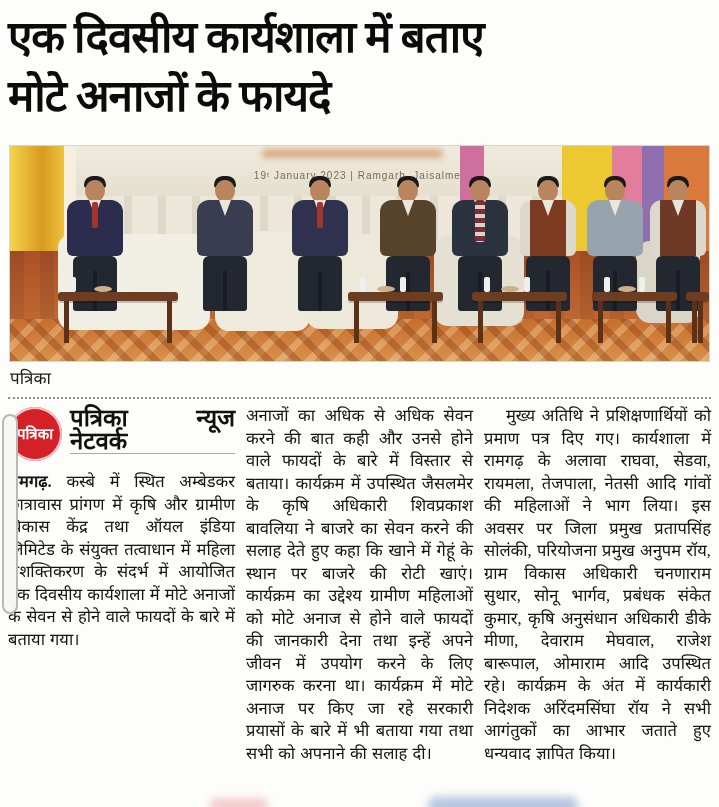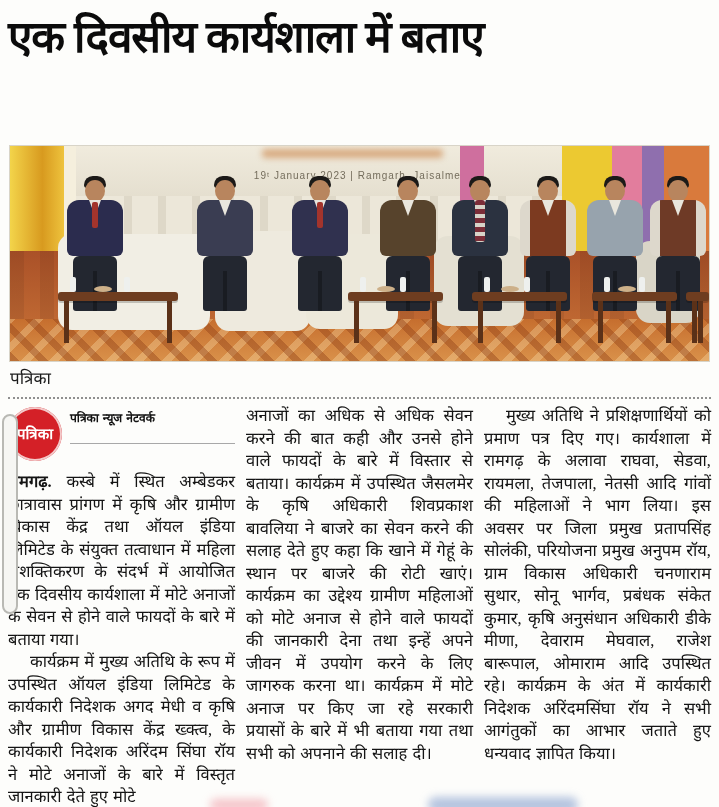--- a/index.html
+++ b/index.html
@@ -60,39 +60,39 @@
   .dateline { font-weight:700; }
   
   .byline { position:relative; min-height:58px; padding-left:62px; margin-bottom:8px; }
   .patrika-logo {
     position:absolute; left:0; top:2px; width:54px; height:54px;
     background:#d42027; border-radius:50%; color:#ffffff;
     display:flex; align-items:center; justify-content:center;
     font-size:15px; font-weight:700;
     box-shadow:0 0 0 2px #f3c9c9 inset;
   }
-  .byline-network { font-size:12px; font-weight:700; color:#111;
-    border-bottom:1px solid #a8a8a8; padding:2px 0 13px; }
+  .byline-network { font-size:24px; font-weight:700; color:#111;
+    border-bottom:1px solid #a8a8a8; padding:2px 0 1px; }
   .byline-site { font-family:"Liberation Sans", sans-serif; font-size:19px; font-weight:700;
     color:#3c3c3c; letter-spacing:.5px; border-bottom:1px solid #a8a8a8; padding:2px 0 3px; }
   
   .edge-tab { position:absolute; left:-8px; top:268px; width:16px; height:200px; z-index:9;
     background:#f6f6f3; border:2px solid #b9b9b4; border-radius:10px; }
   .smudge-pink { position:absolute; left:210px; bottom:-4px; width:58px; height:12px;
     background:rgba(238,150,160,.55); filter:blur(4px); border-radius:6px; }
   .smudge-blue { position:absolute; left:428px; bottom:-6px; width:150px; height:16px;
     background:rgba(122,150,200,.55); filter:blur(4px); border-radius:8px; }
 </style>
 </head>
 <body>
 
 <div class="page">
 
   <h1 class="headline"><span>एक दिवसीय कार्यशाला में बताए</span><br>
-    </h1>
+    <span>मोटे अनाजों के फायदे</span></h1>
 
   <div class="photo-wrap">
     <div class="photo" id="scene">
       <div class="ph-banner"></div>
       <div class="ph-banner-smudge"></div>
       <div class="ph-banner-text">19ᵗ January 2023 | Ramgarh, Jaisalmer</div>
       <div class="ph-curtain"></div>
       <div class="ph-floor"></div>
       <div class="ph-carpet"></div>
     <div style="position: absolute; left: 0px; top: 0px; width: 54px; height: 170px; z-index: 2; background: linear-gradient(90deg, rgb(243, 212, 74), rgb(216, 154, 31) 60%, rgb(238, 195, 61));"></div>
@@ -222,21 +222,20 @@
 
   <div class="columns">
     <div class="col">
       <div class="byline">
         <div class="patrika-logo">
           <span>पत्रिका</span>
         </div>
         <div class="byline-network">पत्रिका न्यूज नेटवर्क</div>
       </div>
       <p class="para"><b class="dateline">रामगढ़.</b> <span>कस्बे में स्थित अम्बेडकर छात्रावास प्रांगण में कृषि और ग्रामीण विकास केंद्र तथा ऑयल इंडिया लिमिटेड के संयुक्त तत्वाधान में महिला सशक्तिकरण के संदर्भ में आयोजित एक दिवसीय कार्यशाला में मोटे अनाजों के सेवन से होने वाले फायदों के बारे में बताया गया।</span></p>
-      <p class="para indent">कार्यक्रम में मुख्य अतिथि के रूप में उपस्थित ऑयल इंडिया लिमिटेड के कार्यकारी निदेशक अगद मेधी व कृषि और ग्रामीण विकास केंद्र ख्क्त्व, के कार्यकारी निदेशक अरिंदम सिंघा रॉय ने मोटे अनाजों के बारे में विस्तृत जानकारी देते हुए मोटे</p>
     </div>
     <div class="col">
       <p class="para">अनाजों का अधिक से अधिक सेवन करने की बात कही और उनसे होने वाले फायदों के बारे में विस्तार से बताया। कार्यक्रम में उपस्थित जैसलमेर के कृषि अधिकारी शिवप्रकाश बावलिया ने बाजरे का सेवन करने की सलाह देते हुए कहा कि खाने में गेहूं के स्थान पर बाजरे की रोटी खाएं। कार्यक्रम का उद्देश्य ग्रामीण महिलाओं को मोटे अनाज से होने वाले फायदों की जानकारी देना तथा इन्हें अपने जीवन में उपयोग करने के लिए जागरुक करना था। कार्यक्रम में मोटे अनाज पर किए जा रहे सरकारी प्रयासों के बारे में भी बताया गया तथा सभी को अपनाने की सलाह दी।</p>
     </div>
     <div class="col">
       <p class="para indent">मुख्य अतिथि ने प्रशिक्षणार्थियों को प्रमाण पत्र दिए गए। कार्यशाला में रामगढ़ के अलावा राघवा, सेडवा, रायमला, तेजपाला, नेतसी आदि गांवों की महिलाओं ने भाग लिया। इस अवसर पर जिला प्रमुख प्रतापसिंह सोलंकी, परियोजना प्रमुख अनुपम रॉय, ग्राम विकास अधिकारी चनणाराम सुथार, सोनू भार्गव, प्रबंधक संकेत कुमार, कृषि अनुसंधान अधिकारी डीके मीणा, देवाराम मेघवाल, राजेश बारूपाल, ओमाराम आदि उपस्थित रहे। कार्यक्रम के अंत में कार्यकारी निदेशक अरिंदमसिंघा रॉय ने सभी आगंतुकों का आभार जताते हुए धन्यवाद ज्ञापित किया।</p>
     </div>
   </div>
 
   <div class="smudge-pink"></div>

